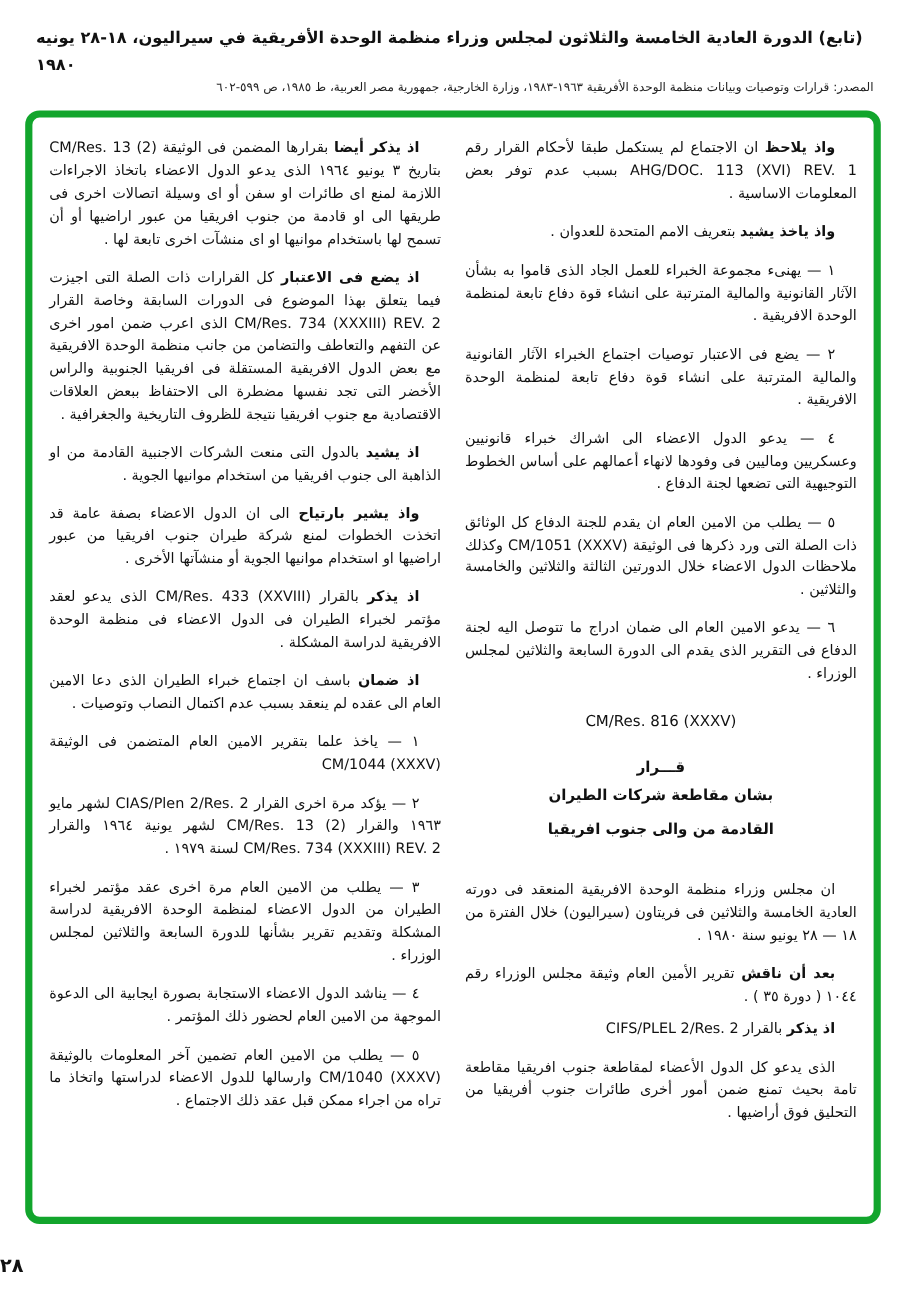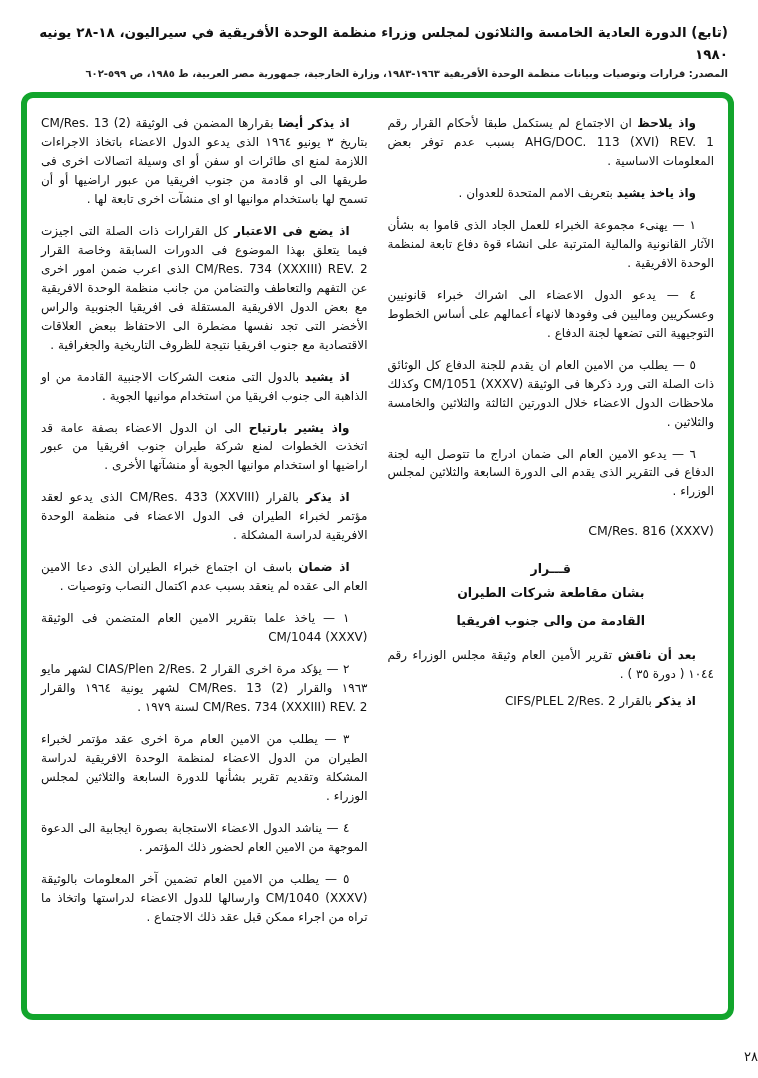--- a/index.html
+++ b/index.html
@@ -13,24 +13,24 @@
     overflow: hidden;
   }
   .page-header {
     padding: 22px 30px 0 30px;
     direction: rtl;
   }
   .header-title {
     font-weight: bold;
     font-size: 13.5px;
     line-height: 1.6;
-    text-align: right;
+    text-align: left;
   }
   .header-source {
-    font-weight: bold;
+    font-weight: normal;
     font-size: 10px;
     line-height: 1.7;
     text-align: right;
     color: #222222;
   }
   .frame {
     margin: 10px 24px 0 21px;
     border: 6px solid #12a52c;
     border-radius: 12px;
     min-height: 928px;
@@ -51,67 +51,70 @@
     direction: rtl;
     text-align: justify;
     text-indent: 18px;
     font-size: 12px;
     line-height: 1.58;
     margin-bottom: 13px;
   }
   .para b { font-weight: bold; }
   .para.code {
     direction: ltr;
-    text-align: right;
+    text-align: center;
     text-indent: 0;
     margin-top: 20px;
     margin-bottom: 18px;
     font-size: 12.5px;
   }
   .para.center {
     text-align: center;
     text-indent: 0;
     font-weight: bold;
     font-size: 12.5px;
-    margin-bottom: 16px;
+    margin-bottom: 32px;
   }
   .para.center.main-head { margin-top: 6px; margin-bottom: 4px; letter-spacing: 1px; }
   .para.tight { margin-bottom: 8px; }
   .page-number {
     position: absolute;
     bottom: 14px;
     left: 0; right: 0;
-    text-align: right;
-    font-weight: normal;
-    font-size: 13px;
+    text-align: left;
+    font-weight: bold;
+    font-size: 16px;
   }
 </style>
 </head>
 <body>
 
 <header class="page-header">
   <div class="header-title">(تابع) الدورة العادية الخامسة والثلاثون لمجلس وزراء منظمة الوحدة الأفريقية في سيراليون، ١٨-٢٨ يونيه ١٩٨٠</div>
   <div class="header-source">المصدر: قرارات وتوصيات وبيانات منظمة الوحدة الأفريقية ١٩٦٣-١٩٨٣، وزارة الخارجية، جمهورية مصر العربية، ط ١٩٨٥، ص ٥٩٩-٦٠٢</div>
 </header>
 
 <div class="frame" style="border-color: rgb(18, 165, 44);">
   <div class="columns">
     <div class="col" id="col-right">
         <p class="para body"><b>واذ يلاحظ</b><span> ان الاجتماع لم يستكمل طبقا لأحكام القرار رقم AHG/DOC. 113 (XVI) REV. 1 بسبب عدم توفر بعض المعلومات الاساسية .</span></p>
         <p class="para body"><b>واذ ياخذ يشيد</b><span> بتعريف الامم المتحدة للعدوان .</span></p>
         <p class="para body"><span>١ — يهنىء مجموعة الخبراء للعمل الجاد الذى قاموا به بشأن الآثار القانونية والمالية المترتبة على انشاء قوة دفاع تابعة لمنظمة الوحدة الافريقية .</span></p>
+        <p class="para body"><span>٢ — يضع فى الاعتبار توصيات اجتماع الخبراء الآثار القانونية والمالية المترتبة على انشاء قوة دفاع تابعة لمنظمة الوحدة الافريقية .</span></p>
         <p class="para body"><span>٤ — يدعو الدول الاعضاء الى اشراك خبراء قانونيين وعسكريين وماليين فى وفودها لانهاء أعمالهم على أساس الخطوط التوجيهية التى تضعها لجنة الدفاع .</span></p>
         <p class="para body"><span>٥ — يطلب من الامين العام ان يقدم للجنة الدفاع كل الوثائق ذات الصلة التى ورد ذكرها فى الوثيقة CM/1051 (XXXV) وكذلك ملاحظات الدول الاعضاء خلال الدورتين الثالثة والثلاثين والخامسة والثلاثين .</span></p>
         <p class="para body"><span>٦ — يدعو الامين العام الى ضمان ادراج ما تتوصل اليه لجنة الدفاع فى التقرير الذى يقدم الى الدورة السابعة والثلاثين لمجلس الوزراء .</span></p>
         <p class="para code"><span>CM/Res. 816 (XXXV)</span></p>
         <p class="para center main-head"><span>قـــرار</span></p>
         <p class="para center tight"><span>بشان مقاطعة شركات الطيران</span></p>
         <p class="para center"><span>القادمة من والى جنوب افريقيا</span></p>
+        <p class="para body"><span>ان مجلس وزراء منظمة الوحدة الافريقية المنعقد فى دورته العادية الخامسة والثلاثين فى فريتاون (سيراليون) خلال الفترة من ١٨ — ٢٨ يونيو سنة ١٩٨٠ .</span></p>
         <p class="para body tight"><b>بعد أن ناقش</b><span> تقرير الأمين العام وثيقة مجلس الوزراء رقم ١٠٤٤ ( دورة ٣٥ ) .</span></p>
         <p class="para body"><b>اذ يذكر</b><span> بالقرار CIFS/PLEL 2/Res. 2</span></p>
+        <p class="para body"><span>الذى يدعو كل الدول الأعضاء لمقاطعة جنوب افريقيا مقاطعة تامة بحيث تمنع ضمن أمور أخرى طائرات جنوب أفريقيا من التحليق فوق أراضيها .</span></p>
       </div>
     <div class="col" id="col-left">
         <p class="para body"><b>اذ يذكر أيضا</b><span> بقرارها المضمن فى الوثيقة CM/Res. 13 (2) بتاريخ ٣ يونيو ١٩٦٤ الذى يدعو الدول الاعضاء باتخاذ الاجراءات اللازمة لمنع اى طائرات او سفن أو اى وسيلة اتصالات اخرى فى طريقها الى او قادمة من جنوب افريقيا من عبور اراضيها أو أن تسمح لها باستخدام موانيها او اى منشآت اخرى تابعة لها .</span></p>
         <p class="para body"><b>اذ يضع فى الاعتبار</b><span> كل القرارات ذات الصلة التى اجيزت فيما يتعلق بهذا الموضوع فى الدورات السابقة وخاصة القرار CM/Res. 734 (XXXIII) REV. 2 الذى اعرب ضمن امور اخرى عن التفهم والتعاطف والتضامن من جانب منظمة الوحدة الافريقية مع بعض الدول الافريقية المستقلة فى افريقيا الجنوبية والراس الأخضر التى تجد نفسها مضطرة الى الاحتفاظ ببعض العلاقات الاقتصادية مع جنوب افريقيا نتيجة للظروف التاريخية والجغرافية .</span></p>
         <p class="para body"><b>اذ يشيد</b><span> بالدول التى منعت الشركات الاجنبية القادمة من او الذاهبة الى جنوب افريقيا من استخدام موانيها الجوية .</span></p>
         <p class="para body"><b>واذ يشير بارتياح</b><span> الى ان الدول الاعضاء بصفة عامة قد اتخذت الخطوات لمنع شركة طيران جنوب افريقيا من عبور اراضيها او استخدام موانيها الجوية أو منشآتها الأخرى .</span></p>
         <p class="para body"><b>اذ يذكر</b><span> بالقرار CM/Res. 433 (XXVIII) الذى يدعو لعقد مؤتمر لخبراء الطيران فى الدول الاعضاء فى منظمة الوحدة الافريقية لدراسة المشكلة .</span></p>
         <p class="para body"><b>اذ ضمان</b><span> باسف ان اجتماع خبراء الطيران الذى دعا الامين العام الى عقده لم ينعقد بسبب عدم اكتمال النصاب وتوصيات .</span></p>
         <p class="para body"><span>١ — ياخذ علما بتقرير الامين العام المتضمن فى الوثيقة CM/1044 (XXXV)</span></p>
         <p class="para body"><span>٢ — يؤكد مرة اخرى القرار CIAS/Plen 2/Res. 2 لشهر مايو ١٩٦٣ والقرار CM/Res. 13 (2) لشهر يونية ١٩٦٤ والقرار CM/Res. 734 (XXXIII) REV. 2 لسنة ١٩٧٩ .</span></p>

